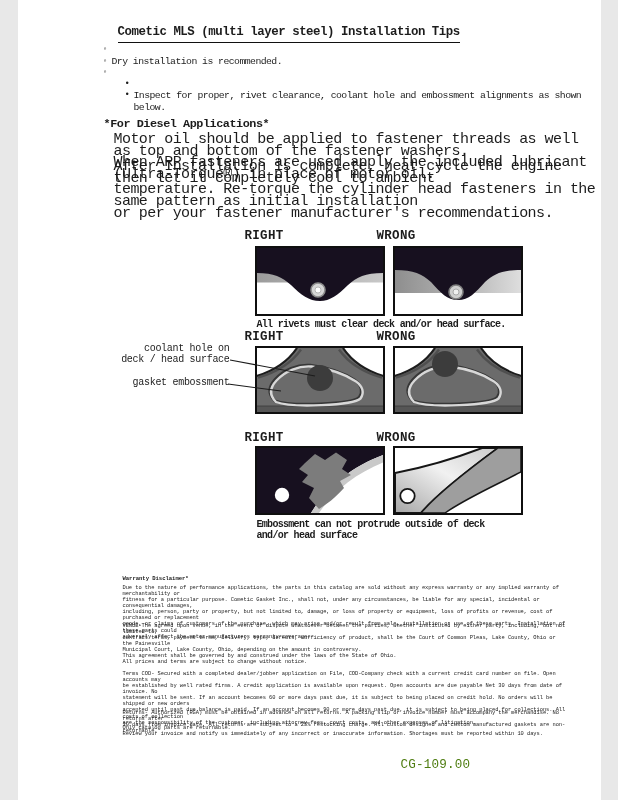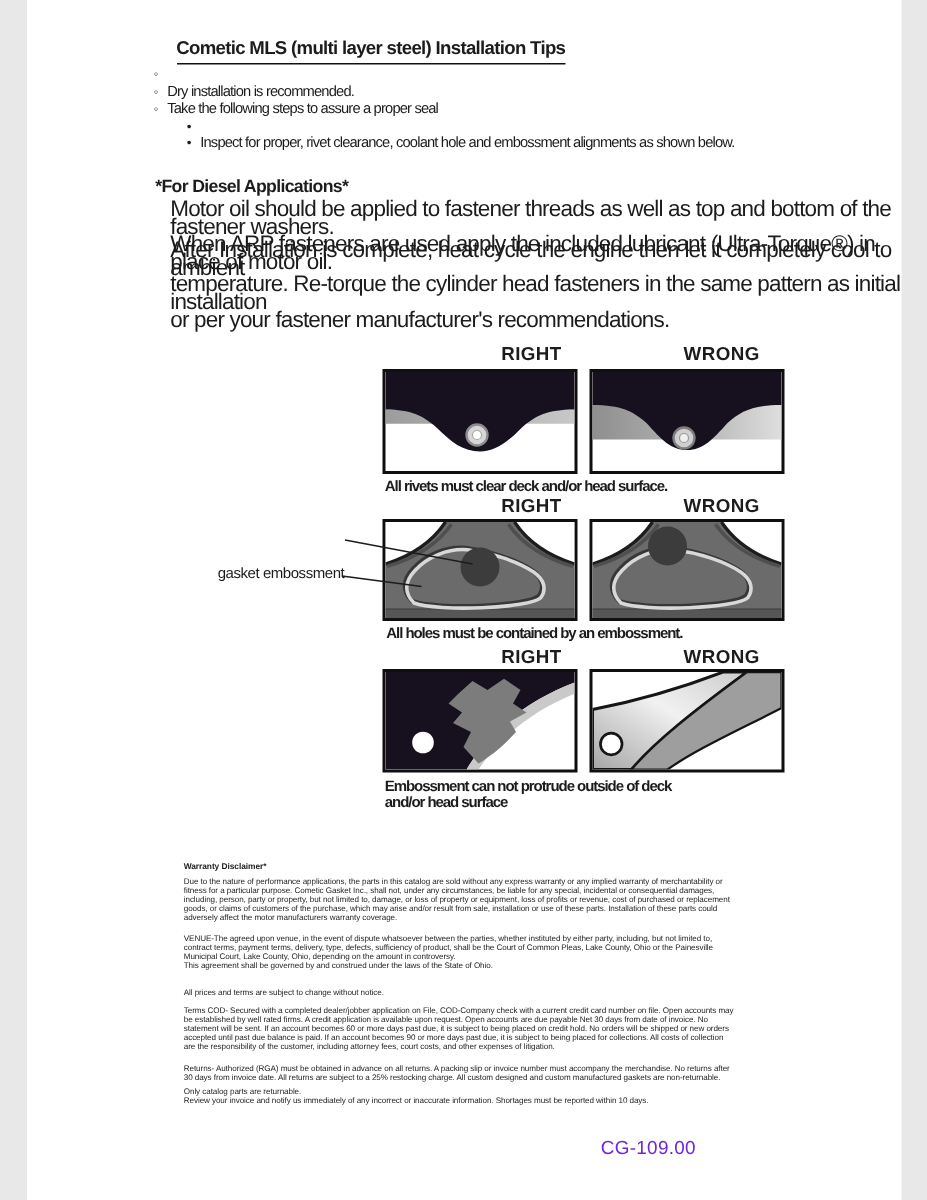--- a/index.html
+++ b/index.html
@@ -1,39 +1,39 @@
 <!DOCTYPE html>
 <html><head>
 <meta charset="utf-8">
 <style>
   html,body { margin:0; padding:0; background:#e8e8e8; }
   .page {
     position:relative; width:583px; height:800px; margin:0 auto;
     background:#ffffff; overflow:hidden;
-    font-family:Liberation Sans, sans-serif;
+    font-family:Liberation Mono, monospace;
     color:#1c1c1c;
   }
   .title {
     position:absolute; left:100px; top:25px;
     font-size:12.4px; font-weight:700; letter-spacing:-0.45px;
     border-bottom:1.8px solid #111; padding-bottom:2.5px; white-space:nowrap;
   }
   .tips { position:absolute; left:85px; top:44px; width:490px; font-size:9.8px; letter-spacing:-0.55px; }
   .tip-row { display:flex; align-items:flex-start; line-height:11.6px; }
   .tip-row .m { flex:none; width:9px; font-size:8.5px; }
   .tip-row.sub { margin-left:22px; }
   .tip-row.sub .m { font-size:9px; }
   .h2 { position:absolute; left:86px; top:117px; font-size:11.8px; font-weight:700; letter-spacing:-0.45px; margin:0;text-align:right; }
   .body {
     position:absolute; left:96px; width:490px; margin:0;
     font-size:15px; letter-spacing:-0.55px; line-height:11.7px; white-space:pre-line;
   }
   .p1 { top:134px; } .p2 { top:161px; } .note { top:204px; }
   .rw {
-    position:absolute; width:130px; text-align:right;
+    position:absolute; width:130px; text-align:left;
     font-size:12.5px; font-weight:700; letter-spacing:0.3px; line-height:14px;
   }
   .fig {
     position:absolute; width:130px; box-sizing:border-box;
     border:2px solid #0f0f0f; background:#fff;
   }
   .fig svg { display:block; width:100%; height:100%; }
   .cap {
     position:absolute; margin:2px; font-size:10px; font-weight:700;
     letter-spacing:-0.7px; line-height:11.8px; white-space:pre-line;
@@ -44,40 +44,39 @@
   }
   .leaders { position:absolute; left:0; top:0; pointer-events:none; }
   .wh { position:absolute; left:105px; top:575px; margin:0; font-size:5.6px; font-weight:700; letter-spacing:-0.05px; color:#222; }
   .wp {
     position:absolute; left:105px; width:444px; margin:0;
     font-size:5.4px; letter-spacing:-0.05px; line-height:6.15px;
     white-space:pre-line; color:#242424;
   }
   .w1 { top:584.5px; } .w2 { top:622.5px; } .w3 { top:658.5px; }
   .w4 { top:670.5px; } .w5 { top:709.5px; } .w6 { top:725px; }
-  .pagenum { position:absolute; left:383px; top:758px; font-size:12.6px; letter-spacing:0.2px; color:#6d28d9; }
+  .pagenum { position:absolute; left:383px; top:758px; font-size:12.6px; letter-spacing:0.2px; color:#4d7c0f; }
 </style>
 </head>
 <body>
 
 <div class="page">
 
   <div class="title">Cometic MLS (multi layer steel) Installation Tips</div>
 
   <div class="tips">
     <div class="tip-row">
       <span class="m">◦</span>
     </div>
     <div class="tip-row">
       <span class="m">◦</span>
       <span>Dry installation is recommended.</span>
     </div>
     <div class="tip-row">
       <span class="m">◦</span>
-      <span>Take the following steps to assure a proper seal</span>
     </div>
     <div class="tip-row sub">
       <span class="m">•</span>
     </div>
     <div class="tip-row sub">
       <span class="m">•</span>
       <span>Inspect for proper, rivet clearance, coolant hole and embossment alignments as shown below.</span>
     </div>
   </div>
 
@@ -118,20 +117,22 @@
       <path d="M0,0 H126 V22 C107,22 99,26 90,34 C80,45 74,52 63,52 C52,52 46,45 36,34 C27,26 19,22 0,22 Z" fill="#17101f"></path>
       <circle cx="61" cy="44" r="7" fill="#cfcfcf" stroke="#7e7e7e" stroke-width="1.6"></circle>
       <circle cx="61" cy="44" r="3" fill="#efefef" stroke="#9a9a9a" stroke-width="0.8"></circle>
     </svg>
   </div>
   <p class="cap" style="left:237px; top:316.5px;">All rivets must clear deck and/or head surface.</p>
 
   <div class="rw" style="left:227px; top:330px;">RIGHT</div>
   <div class="rw" style="left:359px; top:330px;">WRONG</div>
 
+  <div class="ann" style="top:343px;">coolant hole on
+deck / head surface</div>
   <div class="ann" style="top:377px;">gasket embossment</div>
 
   <div class="fig" style="left:237px; top:346px; height:68px;">
     <svg viewBox="0 0 126 64" preserveAspectRatio="none">
       <rect width="126" height="64" fill="#6b6b6b"></rect>
       <path d="M0,0 L40,0 C32,12 19,22 0,28 Z" fill="#ffffff"></path>
       <path d="M40,0 C32,12 19,22 0,28" fill="none" stroke="#1d1d1d" stroke-width="2.2"></path>
       <path d="M44,1.5 C36,13 22,23.5 1,29.5" fill="none" stroke="#4c4c4c" stroke-width="2.4" opacity="0.9"></path>
       <path d="M126,0 L86,0 C94,12 107,22 126,28 Z" fill="#ffffff"></path>
       <path d="M86,0 C94,12 107,22 126,28" fill="none" stroke="#1d1d1d" stroke-width="2.2"></path>
@@ -152,21 +153,20 @@
       <path d="M126,0 L86,0 C94,12 107,22 126,28 Z" fill="#ffffff"></path>
       <path d="M86,0 C94,12 107,22 126,28" fill="none" stroke="#1d1d1d" stroke-width="2.2"></path>
       <path d="M82,1.5 C90,13 104,23.5 125,29.5" fill="none" stroke="#4c4c4c" stroke-width="2.4" opacity="0.9"></path>
       <rect y="58" width="126" height="6" fill="#565656"></rect>
       <path d="M0,58 H126" stroke="#3b3b3b" stroke-width="0.8"></path>
       <path d="M19,54 C12.5,47.5 12.5,40 19.5,32.5 C28,23 42,17.5 54.5,18.5 C70,20.5 88,26 99,33.5 C106,38.5 107.5,45 103.5,50.5 C96,57.5 35,60 19,54 Z" fill="none" stroke="#373737" stroke-width="3" transform="translate(-1.2,-1.2)"></path>
       <path d="M19,54 C12.5,47.5 12.5,40 19.5,32.5 C28,23 42,17.5 54.5,18.5 C70,20.5 88,26 99,33.5 C106,38.5 107.5,45 103.5,50.5 C96,57.5 35,60 19,54 Z" fill="none" stroke="#d8d8d8" stroke-width="2.4"></path>
       <circle cx="50" cy="16" r="13" fill="#3c3c3c"></circle>
     </svg>
   </div>
-  <p class="cap" style="left:238px; top:415px;">All holes must be contained by an embossment.</p>
 
   <div class="rw" style="left:227px; top:431px;">RIGHT</div>
   <div class="rw" style="left:359px; top:431px;">WRONG</div>
 
   <div class="fig" style="left:237px; top:446px; height:69px;">
     <svg viewBox="0 0 126 65" preserveAspectRatio="none">
       <path d="M0,0 H126 V7 C95,19 71,37 54,65 H0 Z" fill="#17101f"></path>
       <path d="M54,65 C71,37 95,19 126,7 V14.5 C99,25.5 77,42.5 62,65 Z" fill="#c9c9c9"></path>
       <path d="M48,15 L58,6 L68,12 L79,4.5 L90,12 L85,21 L94,27 L83,33 L87,40 C78,50 70,56 62,61 L52,50 L57,40 L45,34 L51,27 L42,21 Z" fill="#7c7c7c"></path>
       <circle cx="25" cy="47" r="7.2" fill="#ffffff"></circle>

